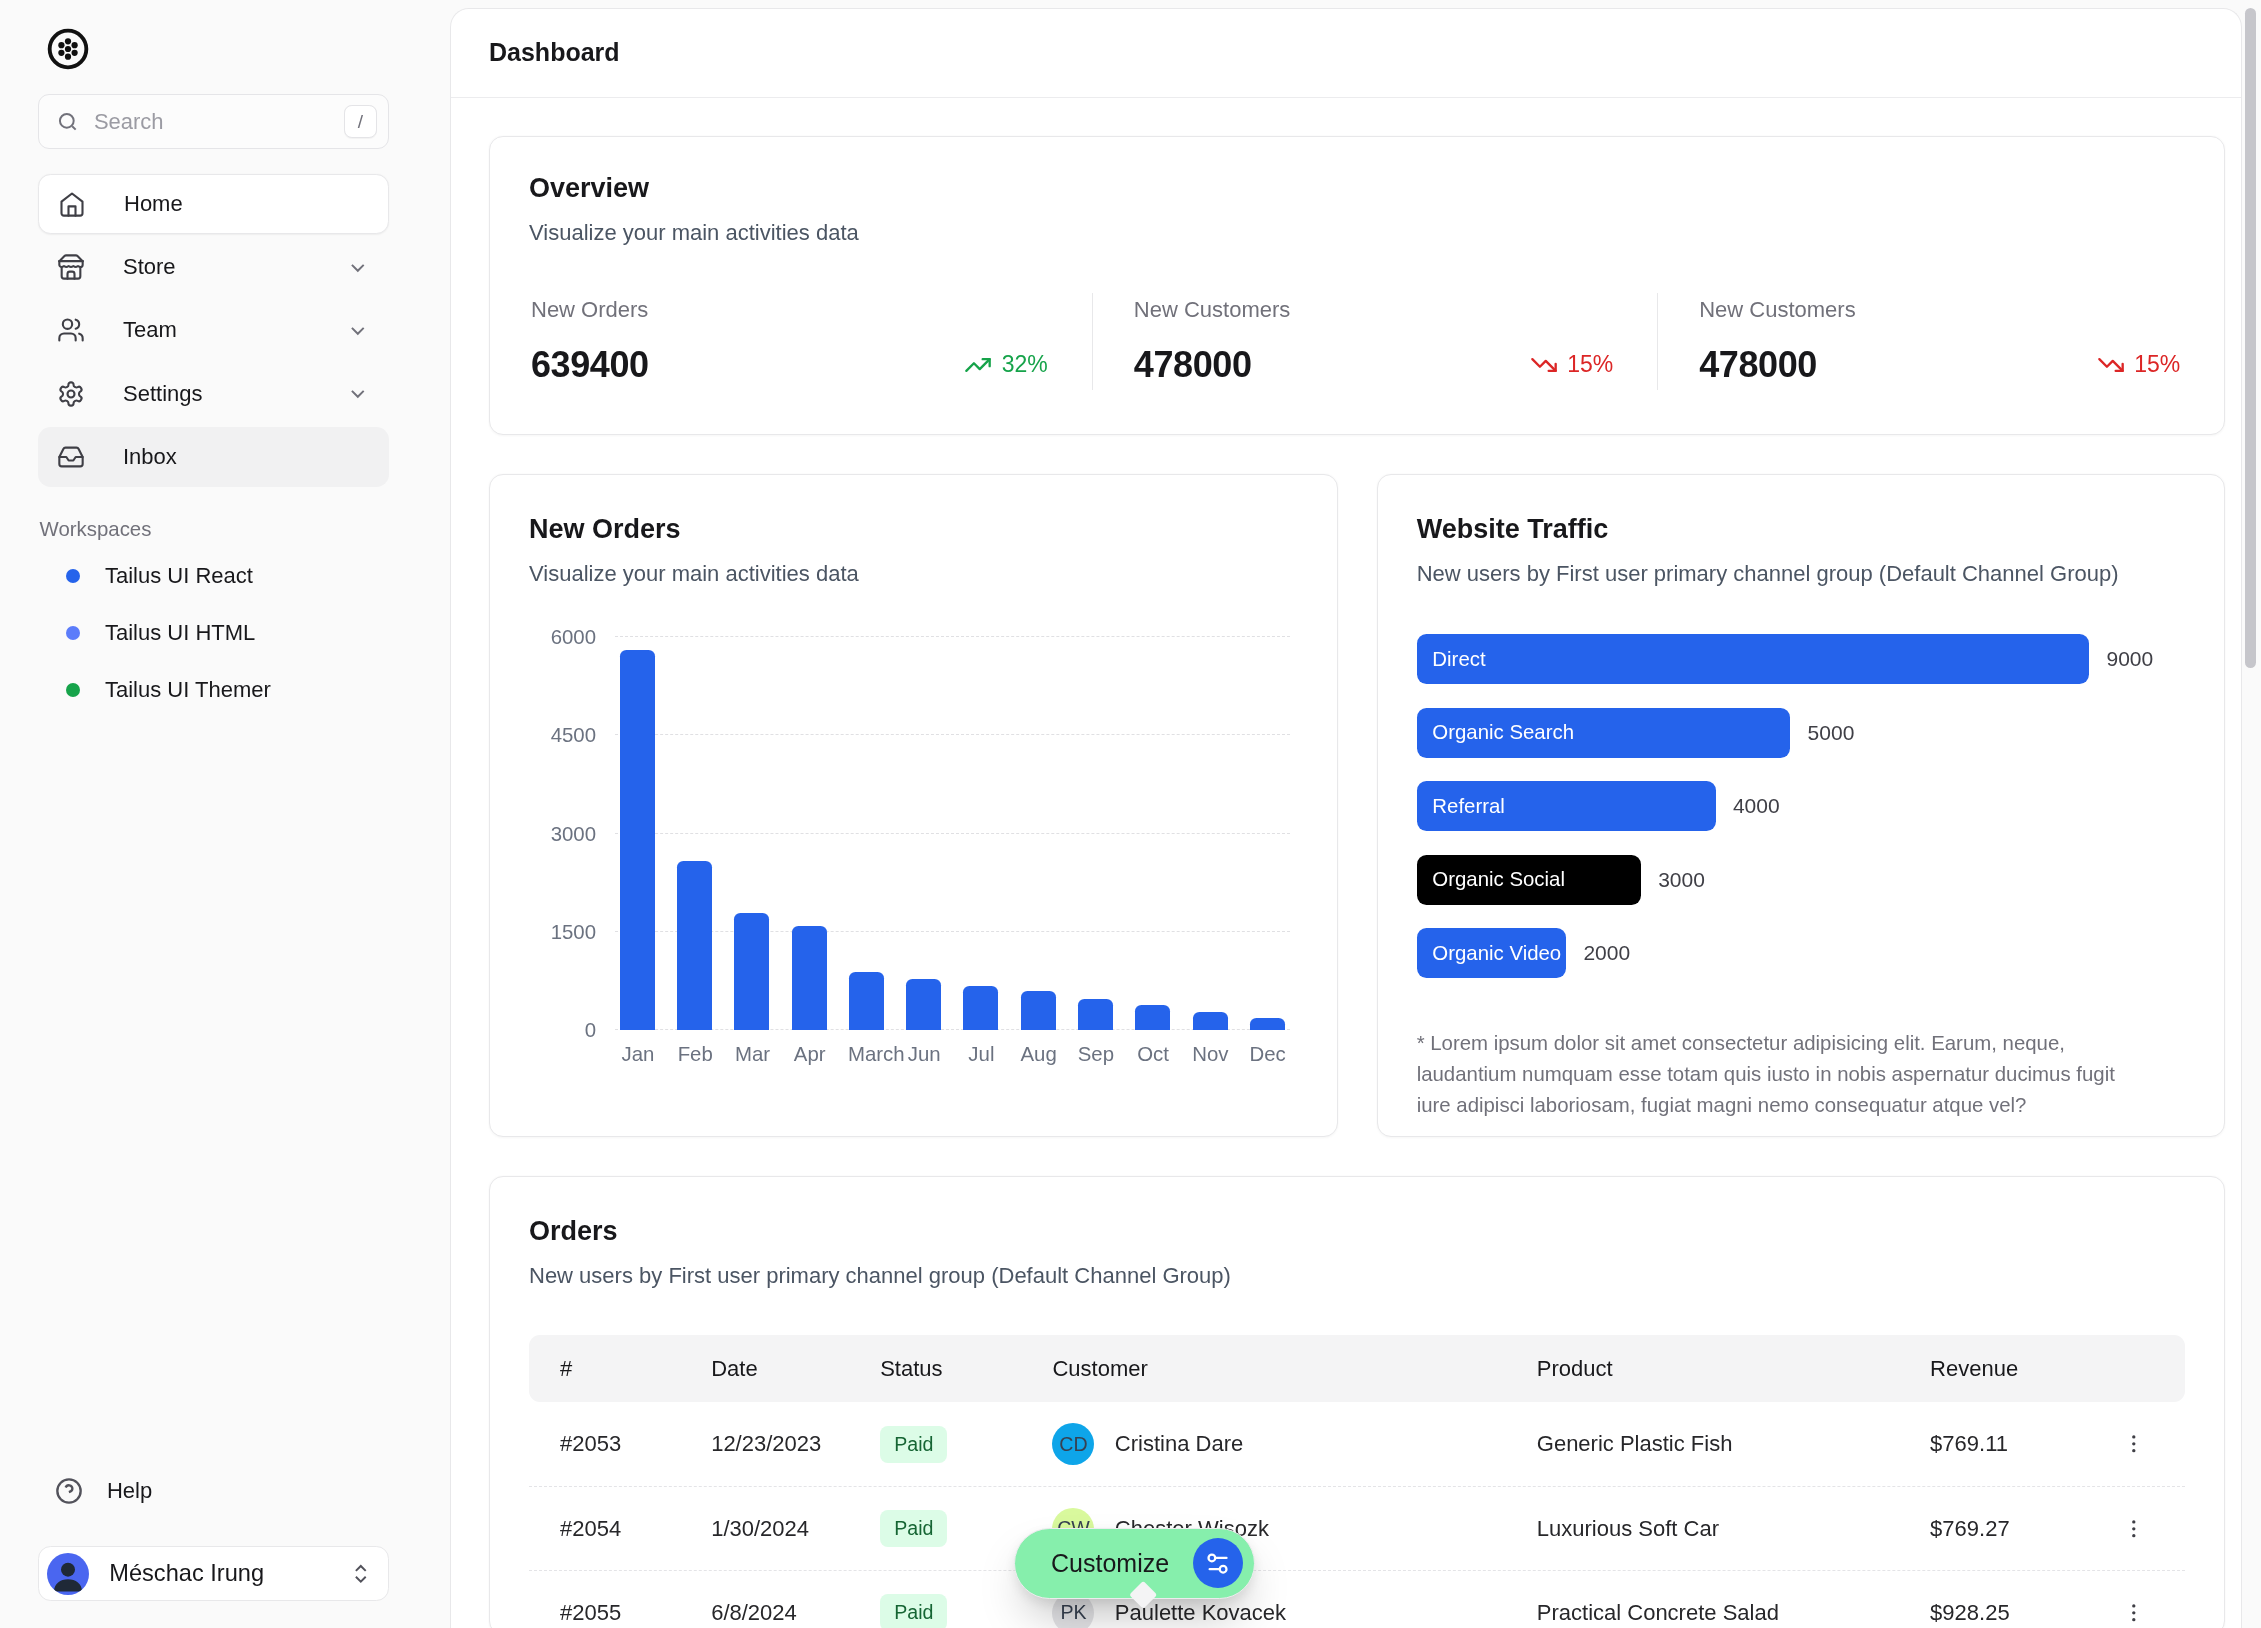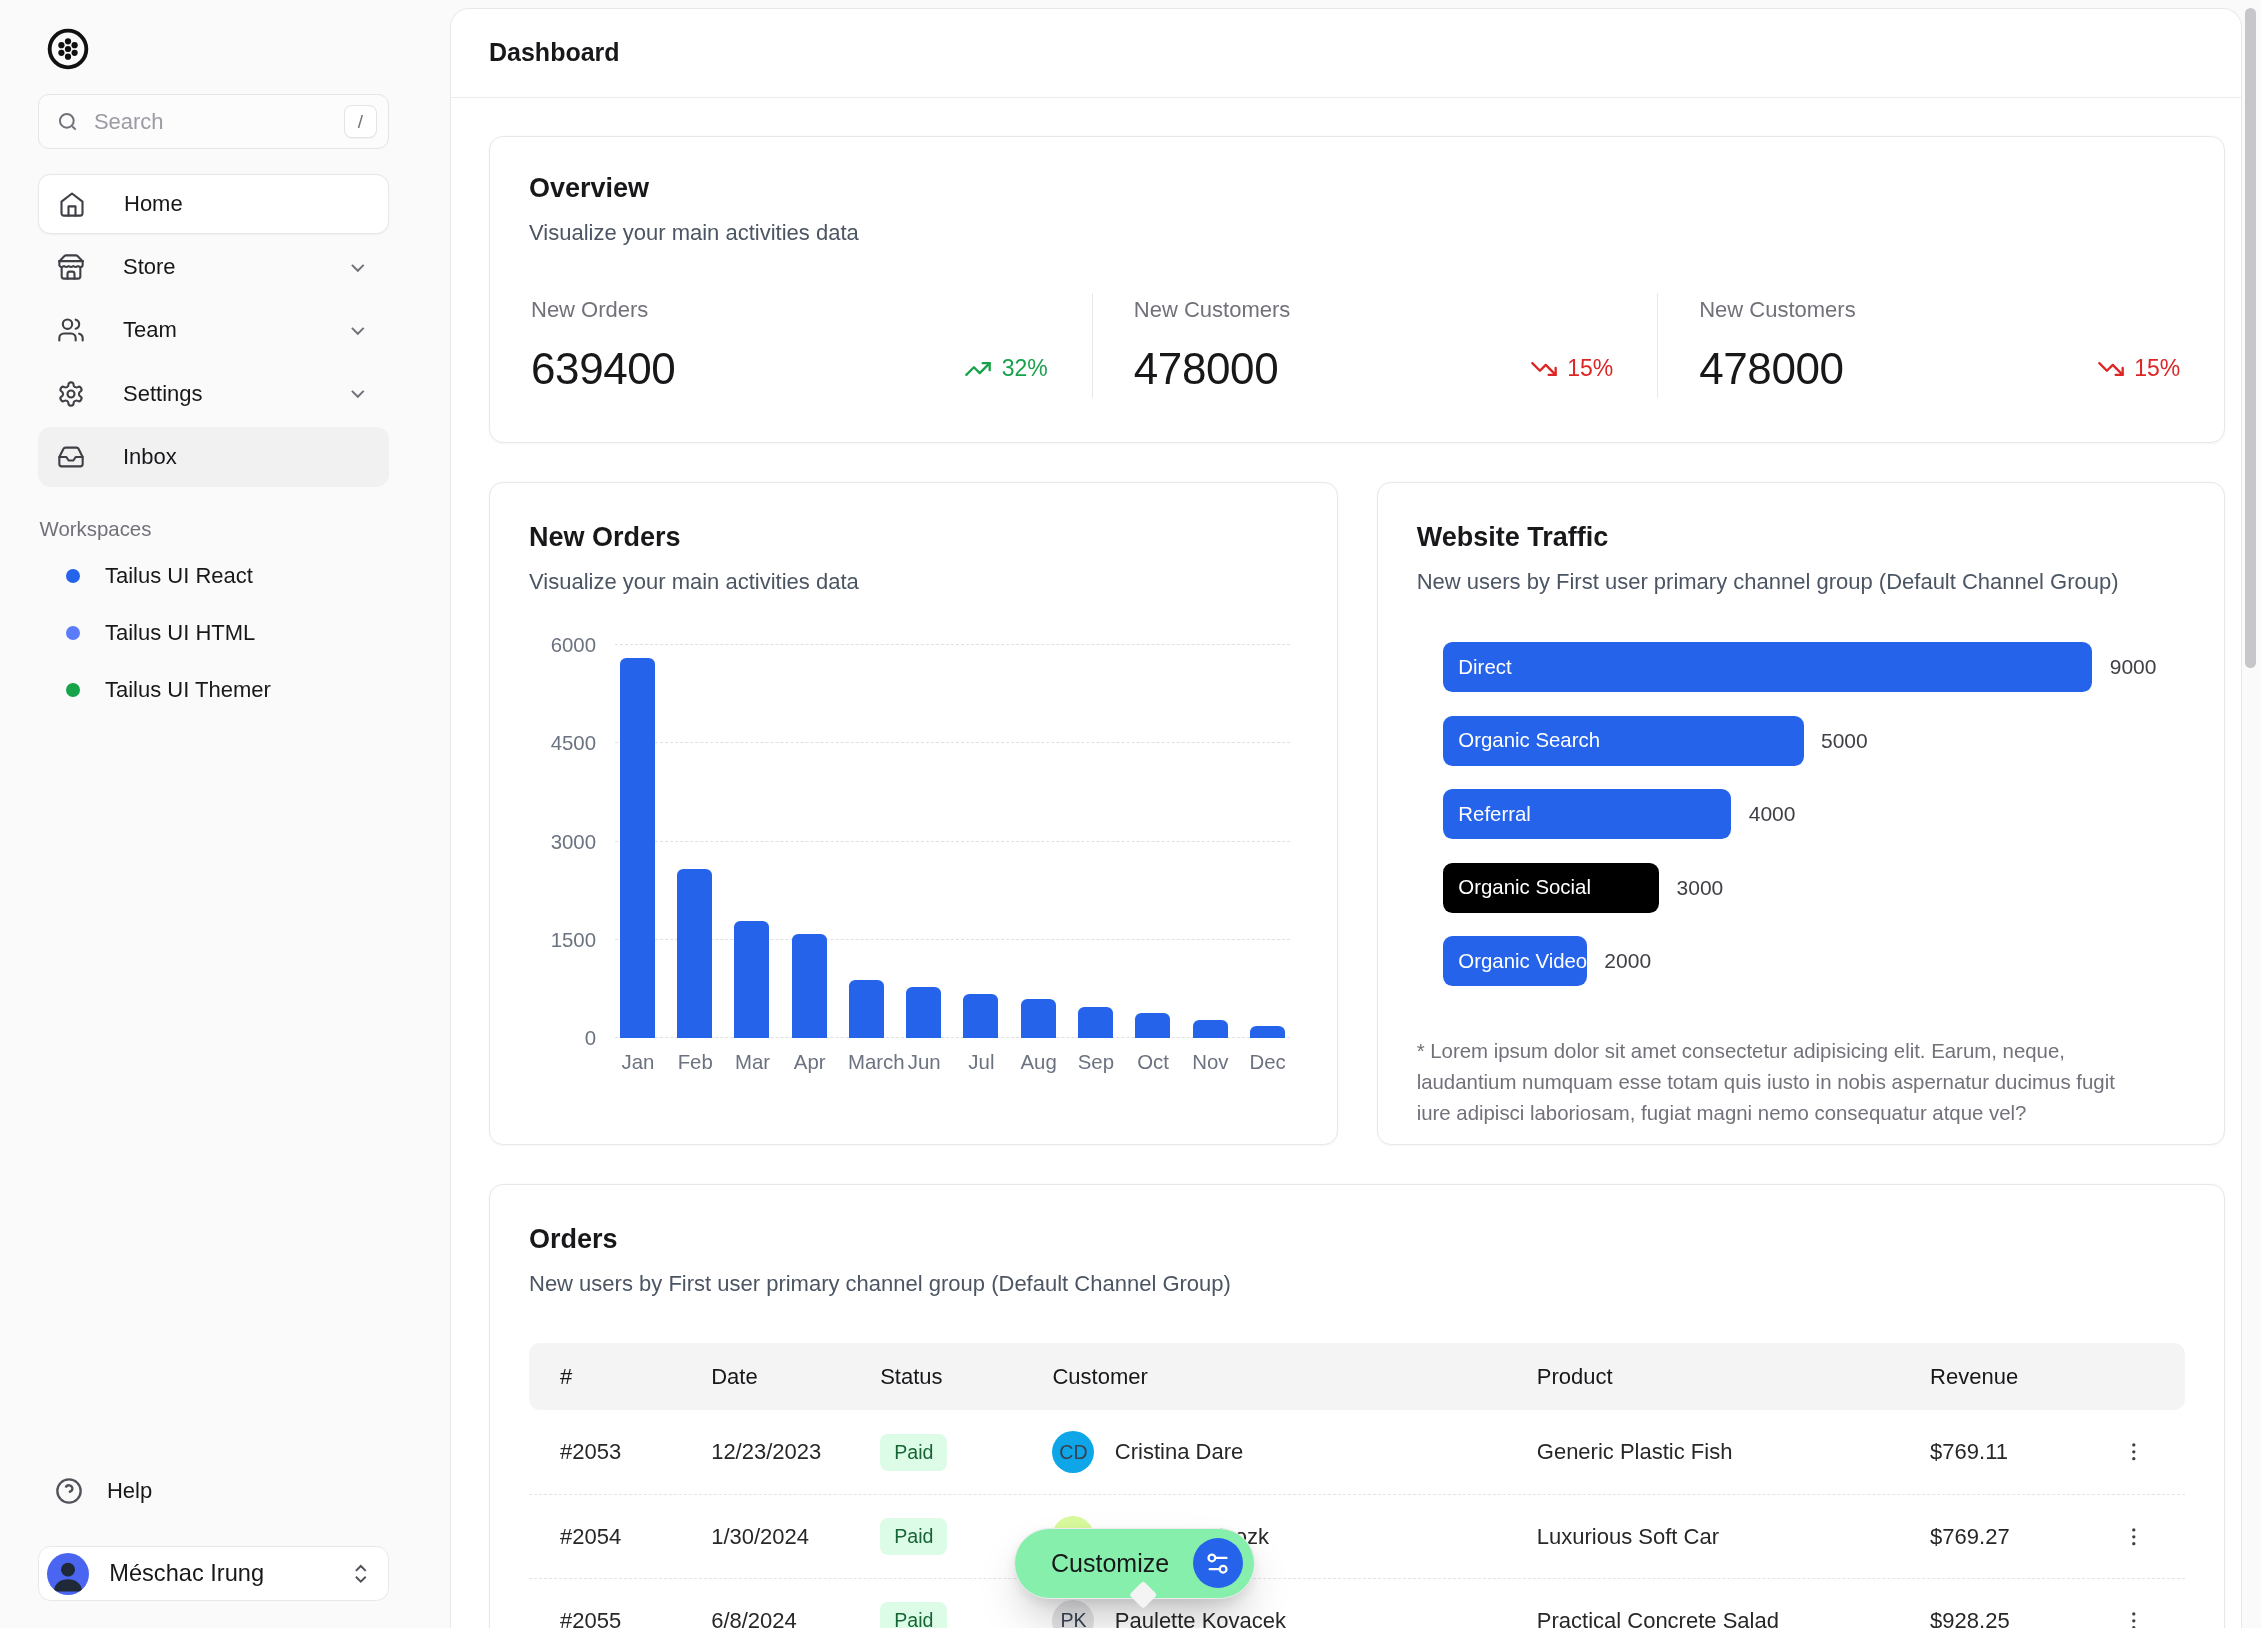--- a/index.html
+++ b/index.html
@@ -78,42 +78,42 @@
   .card-sub { margin-top:15.7px; font-size:22px; color:#4b5563; }
 
   
   .overview { padding:36px 0 44px; }
   .overview .head { padding:0 39px; }
   .metrics { margin-top:47px; display:grid; grid-template-columns:34.7% 32.6% 32.7%; }
   .metric { padding:4.7px 44px 4.7px 41px; }
   .metric + .metric { border-left:0.8px solid #e8e8ea; }
   .metric-label { color:#71717a; font-size:22px; }
   .metric-row { margin-top:20.4px; display:flex; align-items:center; }
-  .metric-value { font-size:44px; font-weight:400; letter-spacing:-0.4px; }
+  .metric-value { font-size:36px; font-weight:700; letter-spacing:-0.4px; }
   .trend { margin-left:auto; display:flex; align-items:center; gap:9.4px; font-size:23px; }
   .trend.up { color:#16a34a; } .trend.down { color:#dc2626; }
   .trend svg { width:28px; height:28px; }
 
   
   .charts-row { display:flex; gap:39px; margin-top:39px; }
   .charts-row .card { flex:1 1 0; height:663px; padding:39px; }
 
   
   .vchart { margin-top:50px; position:relative; height:393px; margin-left:86px; margin-right:7.9px; }
   .gridline { position:absolute; left:0; right:0; border-top:1.6px dashed #e0e0e3; }
   .gridline span { position:absolute; left:-19px; top:0; transform:translate(-100%,-50%); color:#6b7280; font-size:20.4px; }
   .bars { position:absolute; left:3.1px; right:3.1px; top:0; bottom:0; display:flex; justify-content:space-between; align-items:flex-end; }
   .bar-col { width:38px; display:flex; justify-content:center; height:100%; align-items:flex-end; }
   .vbar { width:35px; background:#2563eb; border-radius:6.3px 6.3px 0 0; }
   .xlabels { display:flex; justify-content:space-between; margin:12.6px 11px 0 90px; }
   .xlabels span { width:38px; text-align:center; color:#6b7280; font-size:20.4px; }
 
   
   .hchart { margin-top:47px; display:flex; flex-direction:column; gap:23.6px; }
-  .hrow { display:flex; align-items:center; gap:17.3px;margin-left:26px; }
+  .hrow { display:flex; align-items:center; gap:17.3px; }
   .hbar { height:50px; border-radius:9.4px; background:#2563eb; display:flex; align-items:center; padding-left:15.7px; color:#fff; font-size:20.4px; min-width:0; white-space:nowrap; }
   .hval { color:#3f3f46; font-size:21px; }
   .footnote { margin-top:50px; color:#71717a; font-size:20.4px; line-height:31px; width:95%; }
 
   
   .orders { margin-top:39px; padding:39px 39px 0; height:459px; overflow:hidden; }
   .table { margin-top:46px; }
   .thead {
     display:grid; grid-template-columns:9.3% 10.4% 10.6% 29.8% 24.2% 11.3% 1fr;
     align-items:center; background:#f4f4f5; border-radius:11px; height:67px; padding-left:31px;

